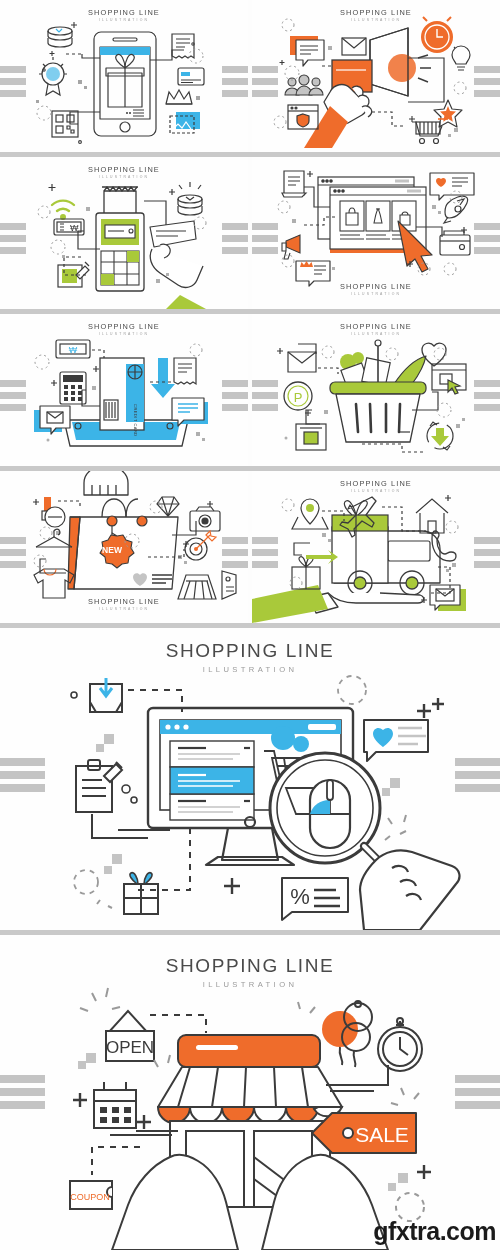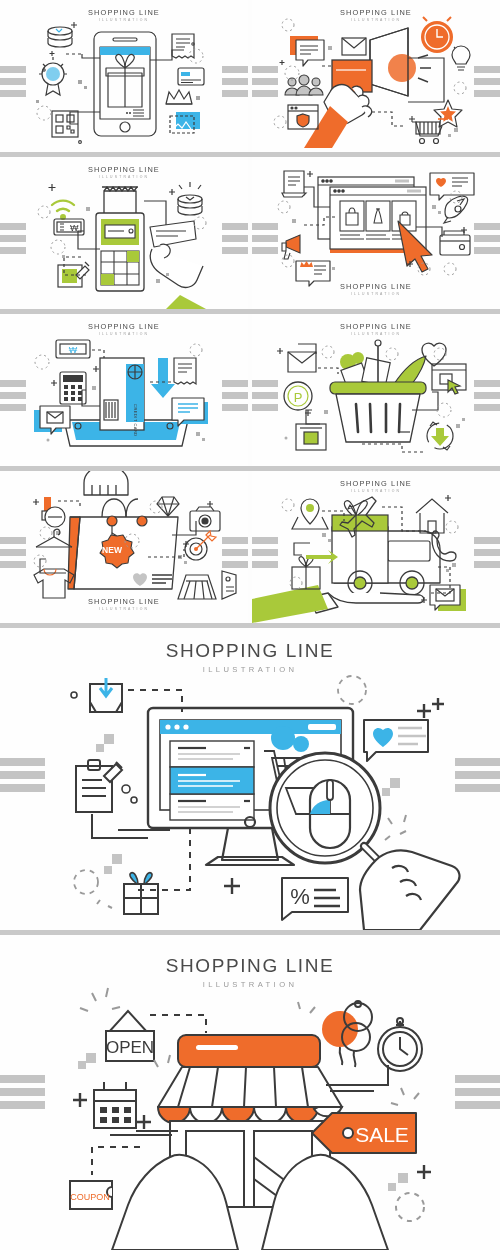--- a/index.html
+++ b/index.html
@@ -1158,15 +1158,16 @@
       <g stroke="#9a9a9a" stroke-width="2" fill="none" stroke-dasharray="5 5">
         <circle cx="410" cy="272" r="14"></circle>
       </g>
       <g fill="#c4c4c4">
         <rect x="86" y="118" width="10" height="10"></rect>
           <rect x="78" y="126" width="8" height="8"></rect>
         <rect x="398" y="238" width="10" height="10"></rect>
           <rect x="388" y="248" width="8" height="8"></rect>
       </g>
     </svg>
+    <div class="wm">gfxtra.com</div>
   </div>
 
 </div>
 
 </body></html>

